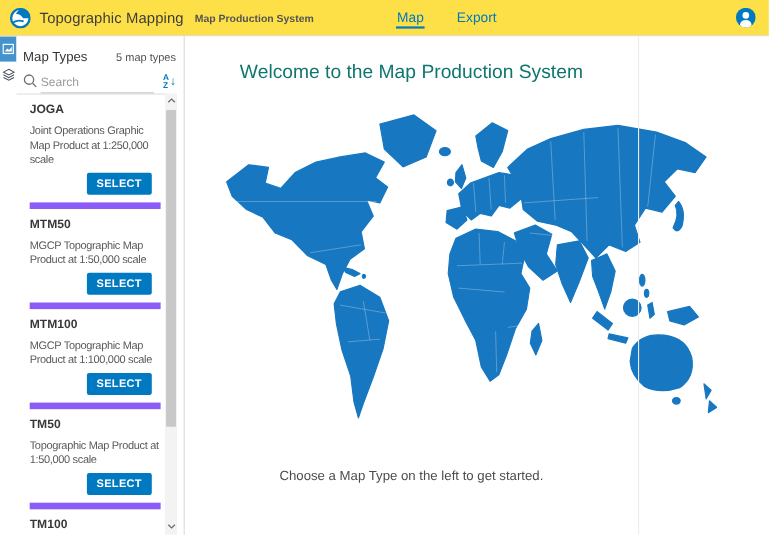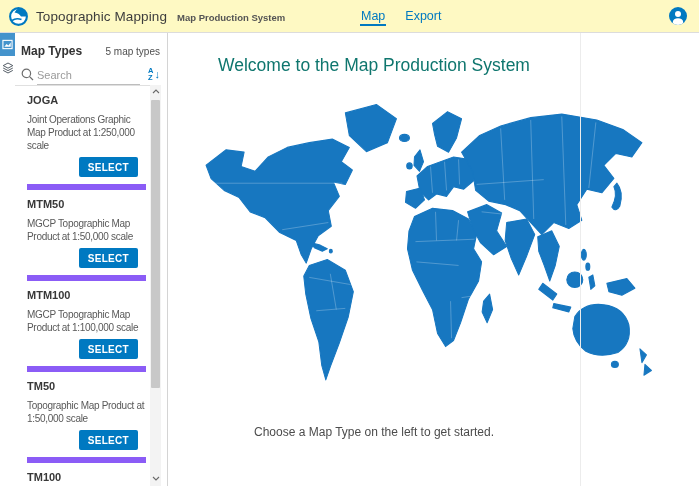--- a/index.html
+++ b/index.html
@@ -2,41 +2,41 @@
 <html><head>
 <meta charset="utf-8">
 <style>
   * { margin:0; padding:0; box-sizing:border-box; }
   html,body { width:699px; height:487px; background:#fff; overflow:hidden;
     font-family:"Liberation Sans", sans-serif; }
   .app { position:relative; width:699px; height:487px; background:#fff; }
 
   
   .hdr { position:relative; height:33px; border-bottom:1px solid #dcdcdc;
-    display:flex; align-items:center; padding:0 12px 0 9px; background:#fef9c3; }
+    display:flex; align-items:center; padding:0 12px 0 9px; background:#fde047; }
   .hdr .logo { width:19px; height:19px; flex:0 0 auto; }
   .app-title { margin-left:8px; font-size:13.5px; color:#3d3d3d; letter-spacing:.1px; }
   .app-subtitle { margin-left:10px; font-size:9.5px; font-weight:600; color:#545454; padding-top:3px; }
-  .tabs { position:absolute; left:360px; top:0; height:33px; display:flex; gap:18px; align-items:center; }
+  .tabs { position:absolute; left:360px; top:0; height:33px; display:flex; gap:28px; align-items:center; }
   .tab { font-size:12.5px; color:#0079c1; cursor:pointer; position:relative; padding:7px 1px 8px; }
   .tab.active:after { content:""; position:absolute; left:0; right:0; bottom:5px; height:2px; background:#0079c1; }
   .account { margin-left:auto; width:18px; height:18px; cursor:pointer; }
 
   
   .bdy { display:flex; height:453px; }
 
   
   .strip { width:15px; flex:0 0 auto; background:#fff; }
   .strip-item { width:15px; height:23px; display:flex; align-items:center; justify-content:center; cursor:pointer; }
   .strip-item.active { background:#4493cc; }
 
   
   .sb { width:153px; flex:0 0 auto; border-right:1px solid #d4d4d4; position:relative; background:#fff; }
   .sb-head { display:flex; align-items:baseline; padding:11px 7px 0 6px; }
-  .sb-title { font-size:12px; font-weight:bold; color:#333; }
+  .sb-title { font-size:12px; font-weight:normal; color:#333; }
   .sb-count { margin-left:auto; font-size:10px; color:#4f4f4f; }
   .search-row { display:flex; align-items:flex-start; margin:9px 7px 0 6px; }
   .search-icn { width:13px; height:13px; flex:0 0 auto; margin-right:3px; }
   .search-input { flex:1 1 auto; width:60px; border:none; outline:none;
     border-bottom:1px solid #bdbdbd; font-size:11px; color:#333; padding:2px 0 3px; background:transparent; }
   .search-input::placeholder { color:#9a9a9a; }
   .sort-az { display:flex; align-items:center; color:#0079c1; cursor:pointer; margin-left:8px; }
   .sort-az .az { display:flex; flex-direction:column; font-size:7.5px; font-weight:bold; line-height:7px; }
   .sort-az .arrow { font-size:11px; line-height:11px; margin-left:1px; }
 

